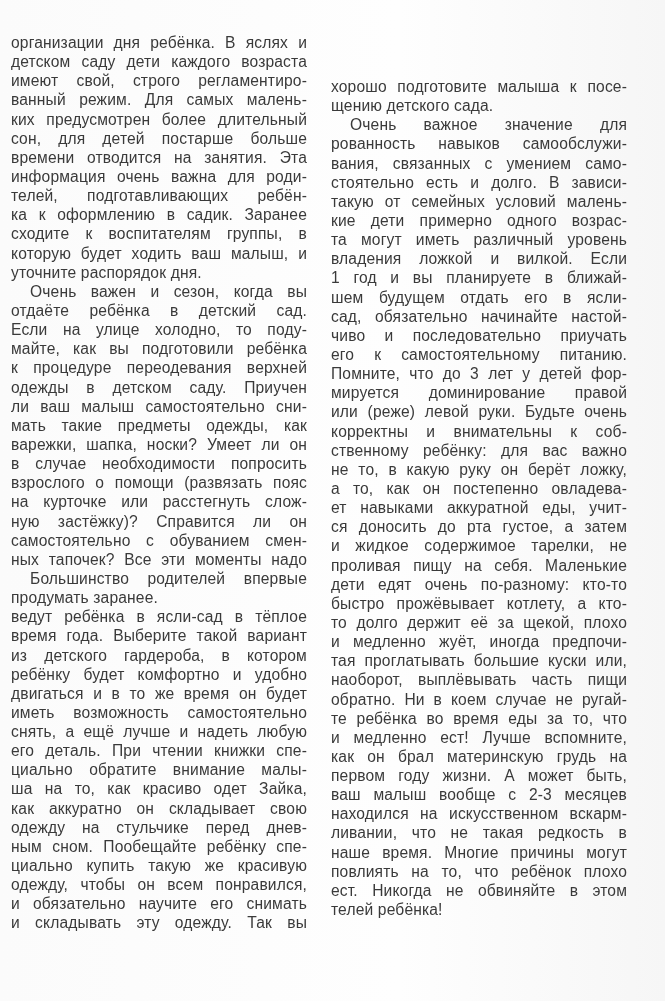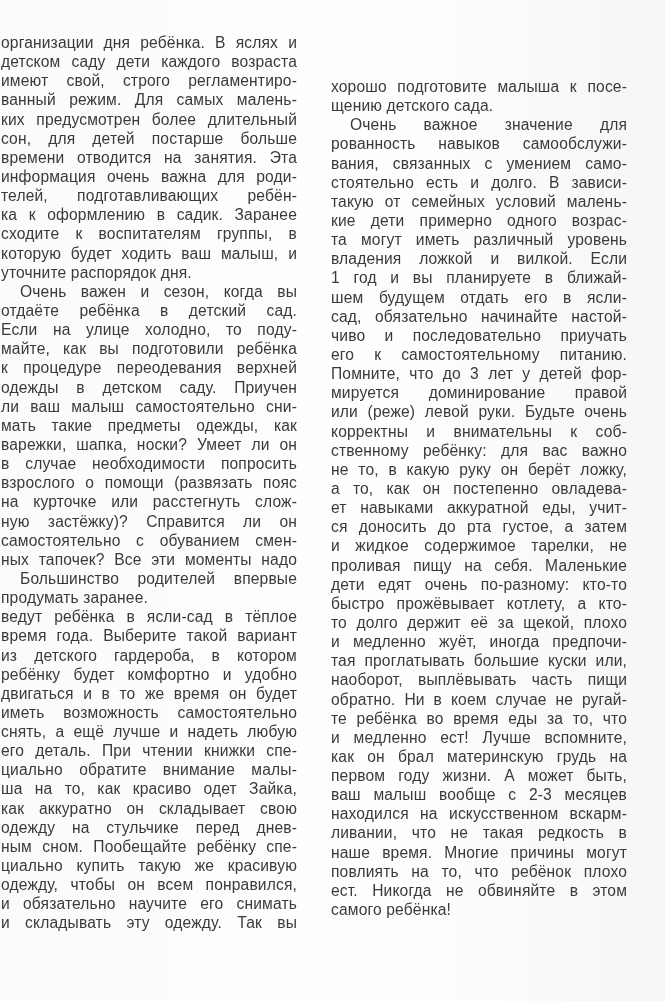--- a/index.html
+++ b/index.html
@@ -19,21 +19,21 @@
       position: absolute;
       left: 0; top: 0;
       width: 665px; height: 1001px;
       background: linear-gradient(90deg, #fbfbfb 0%, #fefefe 60%, #f6f6f6 100%);
     }
     .column {
       position: absolute;
       top: 33px;
       width: 296px;
     }
-    .col-left { left: 1px; }
+    .col-left { left: 11px; }
     .col-right { left: 331px; margin-top: 44px; }
     .line {
       display: block;
       height: 19.15px;
       line-height: 19.15px;
       font-size: 15.6px;
       white-space: nowrap;
       text-align: justify;
       text-align-last: justify;
       letter-spacing: 0.15px;
@@ -137,16 +137,16 @@
     <span class="line">те ребёнка во время еды за то, что</span>
     <span class="line">и медленно ест! Лучше вспомните,</span>
     <span class="line">как он брал материнскую грудь на</span>
     <span class="line">первом году жизни. А может быть,</span>
     <span class="line">ваш малыш вообще с 2-3 месяцев</span>
     <span class="line">находился на искусственном вскарм-</span>
     <span class="line">ливании, что не такая редкость в</span>
     <span class="line">наше время. Многие причины могут</span>
     <span class="line">повлиять на то, что ребёнок плохо</span>
     <span class="line">ест. Никогда не обвиняйте в этом</span>
-    <span class="line last">самого ребёнка!</span>
+    <span class="line last">телей ребёнка!</span>
   </div>
 
 </div>
 
 </body></html>

